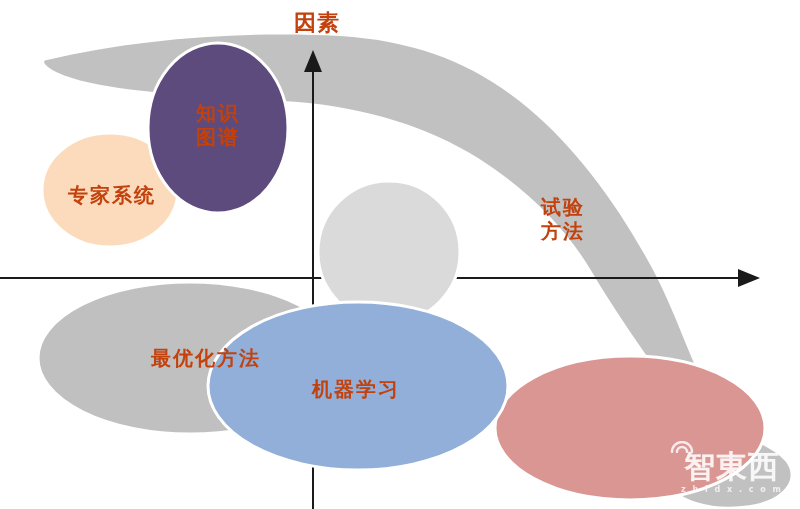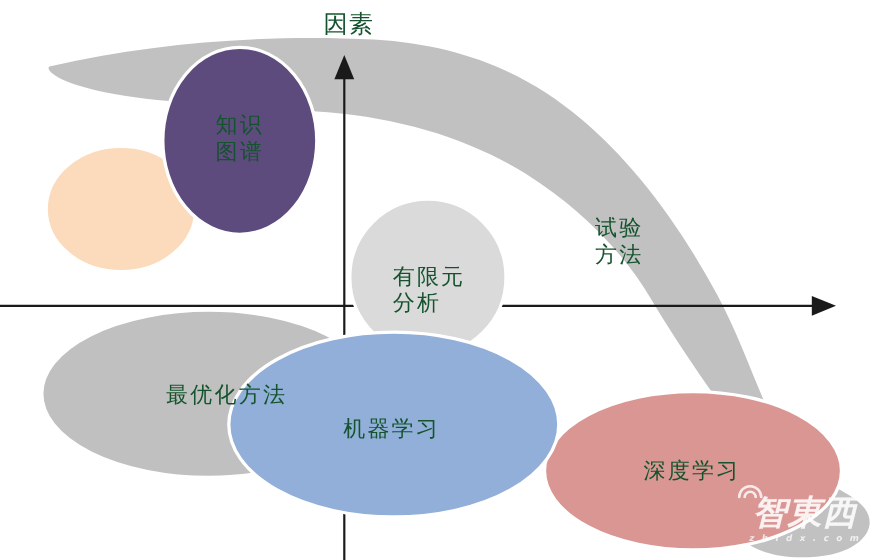--- a/index.html
+++ b/index.html
@@ -2,29 +2,29 @@
 <html><head>
 <meta charset="utf-8">
 <style>
   html,body{margin:0;padding:0;background:#ffffff;}
   .stage{
     position:relative;width:800px;height:509px;background:#ffffff;overflow:hidden;
     font-family:"DejaVu Sans","Liberation Sans",sans-serif;
   }
   .stage svg{position:absolute;left:0;top:0;}
   .label{
-    position:absolute;color:#14532d;font-weight:400;font-size:20px;
+    position:absolute;color:#c2410c;font-weight:700;font-size:20px;
     letter-spacing:2px;line-height:1.18;white-space:nowrap;
   }
   .label .ln{display:block;}
   .centered{transform:translate(-50%,-50%);text-align:center;}
   .axis-label{font-size:22px;letter-spacing:1px;}
   .watermark{
     position:absolute;left:668px;top:441px;width:128px;
-    color:rgba(255,255,255,0.8);text-align:center;user-select:none;font-style:italic;
+    color:rgba(255,255,255,0.8);text-align:center;user-select:none;
   }
   .watermark .wm-logo{
     font-size:31px;font-weight:700;letter-spacing:1px;line-height:1;
     text-shadow:0 0 1px rgba(255,255,255,0.35);
   }
   .watermark .wm-arcs{display:block;height:12px;margin-left:8px;margin-bottom:-2px;text-align:left;}
   .watermark .wm-site{
     font-size:8px;font-weight:700;letter-spacing:2px;margin-top:3px;
     color:rgba(255,255,255,0.75);
   }
@@ -59,41 +59,37 @@
     <ellipse cx="110" cy="190" rx="68" ry="57" stroke="#ffffff" stroke-width="3" fill="#FBDBBB"></ellipse>
     <ellipse cx="218" cy="128" rx="70" ry="85" stroke="#ffffff" stroke-width="3" fill="#5E4B7E"></ellipse>
     <ellipse cx="389" cy="252" rx="71" ry="71" stroke="#ffffff" stroke-width="3" fill="#DADADA"></ellipse>
     <ellipse cx="190" cy="358" rx="152" ry="76" stroke="#ffffff" stroke-width="3" fill="#C0C0C0"></ellipse>
     <ellipse cx="630" cy="428" rx="135" ry="72" stroke="#ffffff" stroke-width="3" fill="#D99693"></ellipse>
     <ellipse cx="358" cy="386" rx="150" ry="84" stroke="#ffffff" stroke-width="3" fill="#91AFD8"></ellipse>
   </svg>
 
   <div class="label axis-label centered" style="left:317px;top:23px;">因素</div>
 
+  <div class="label centered" style="left:112px;top:196px;">专家系统</div>
 
   <div class="label centered" style="left:218px;top:126px;text-align:center;">
     <span class="ln">知识</span>
     <span class="ln">图谱</span>
   </div>
 
-  <div class="label" style="left:357px;top:240px;">
-    <span class="ln">有限元</span>
-    <span class="ln">分析</span>
-  </div>
 
   <div class="label" style="left:541px;top:196px;">
     <span class="ln">试验</span>
     <span class="ln">方法</span>
   </div>
 
   <div class="label centered" style="left:206px;top:359px;">最优化方法</div>
 
   <div class="label centered" style="left:356px;top:390px;">机器学习</div>
 
-  <div class="label centered" style="left:629px;top:428px;">深度学习</div>
 
   <div class="watermark">
     <span class="wm-arcs">
       <svg width="28" height="12" viewBox="0 0 28 12">
         <path d="M 4 11 A 10 10 0 0 1 24 11" fill="none" stroke="rgba(255,255,255,0.8)" stroke-width="2.4" stroke-linecap="round"></path>
         <path d="M 9 11 A 5 5 0 0 1 19 11" fill="none" stroke="rgba(255,255,255,0.8)" stroke-width="2.4" stroke-linecap="round"></path>
       </svg>
     </span>
     <div class="wm-logo">智東西</div>
     <div class="wm-site">z h i d x . c o m</div>

